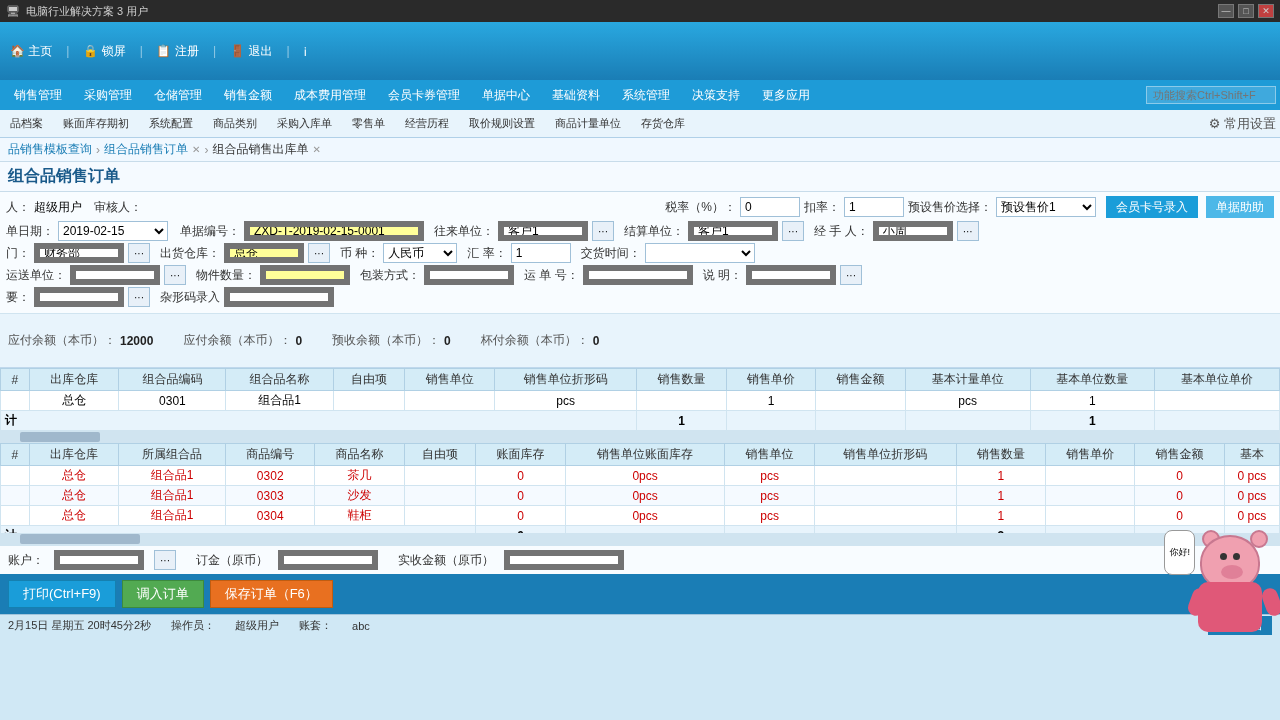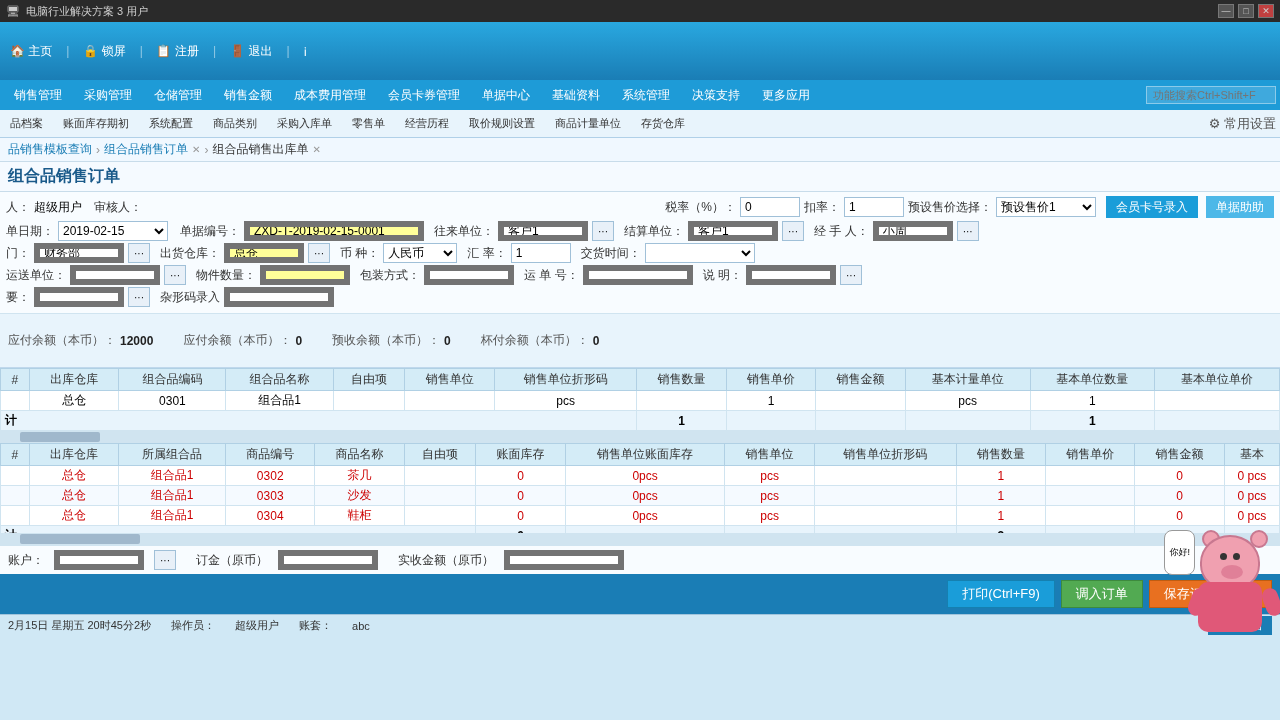--- a/index.html
+++ b/index.html
@@ -66,21 +66,21 @@
     tr.data-row:nth-child(even) td { background: #f5faff; }
     tr.data-row.red-row td { color: #cc0000; }
     .total-row td { background: #e8f4fc; font-weight: bold; }
 
     
     .scroll-bar { background: #d0e4f0; height: 12px; display: flex; align-items: center; }
     .scroll-thumb { background: #a0b8cc; height: 10px; width: 80px; margin-left: 20px; border-radius: 2px; }
 
     
     .bottom-form { padding: 4px 8px; background: #f8fcff; border-top: 1px solid #d0e4f0; display: flex; align-items: center; gap: 10px; }
-    .bottom-buttons { background: #1a7db5; padding: 6px 8px; display: flex; align-items: center; justify-content: flex-end; gap: 6px; }
+    .bottom-buttons { background: #1a7db5; padding: 6px 8px; display: flex; align-items: center; gap: 6px; }
     .btn-action { background: #1a9dd9; color: white; border: 1px solid #1580b0; padding: 4px 14px; font-size: 13px; cursor: pointer; }
     .btn-action.green { background: #52aa52; border-color: #3d8a3d; }
     .btn-action.orange { background: #e87020; border-color: #c05c10; }
 
     
     .status-bar { background: #d0e8f5; height: 22px; display: flex; align-items: center; padding: 0 8px; gap: 20px; font-size: 11px; color: #333; border-top: 1px solid #a0c4dc; }
     .status-right { margin-left: auto; }
 
     
     .mascot { position: fixed; right: 0; bottom: 80px; width: 90px; height: 110px; z-index: 100; }

